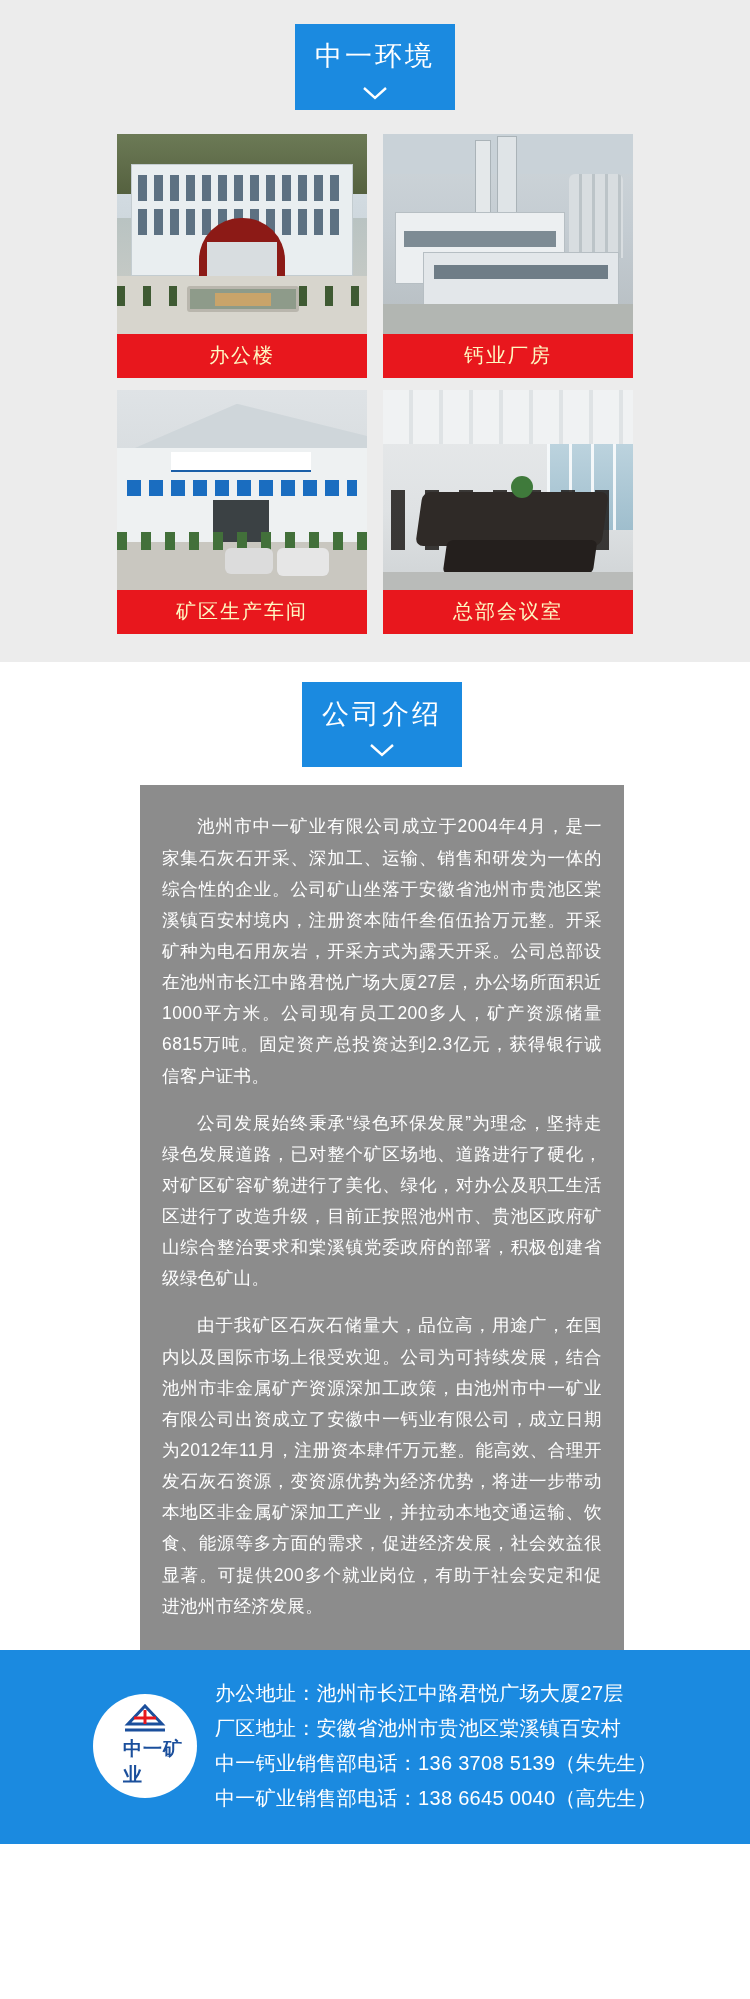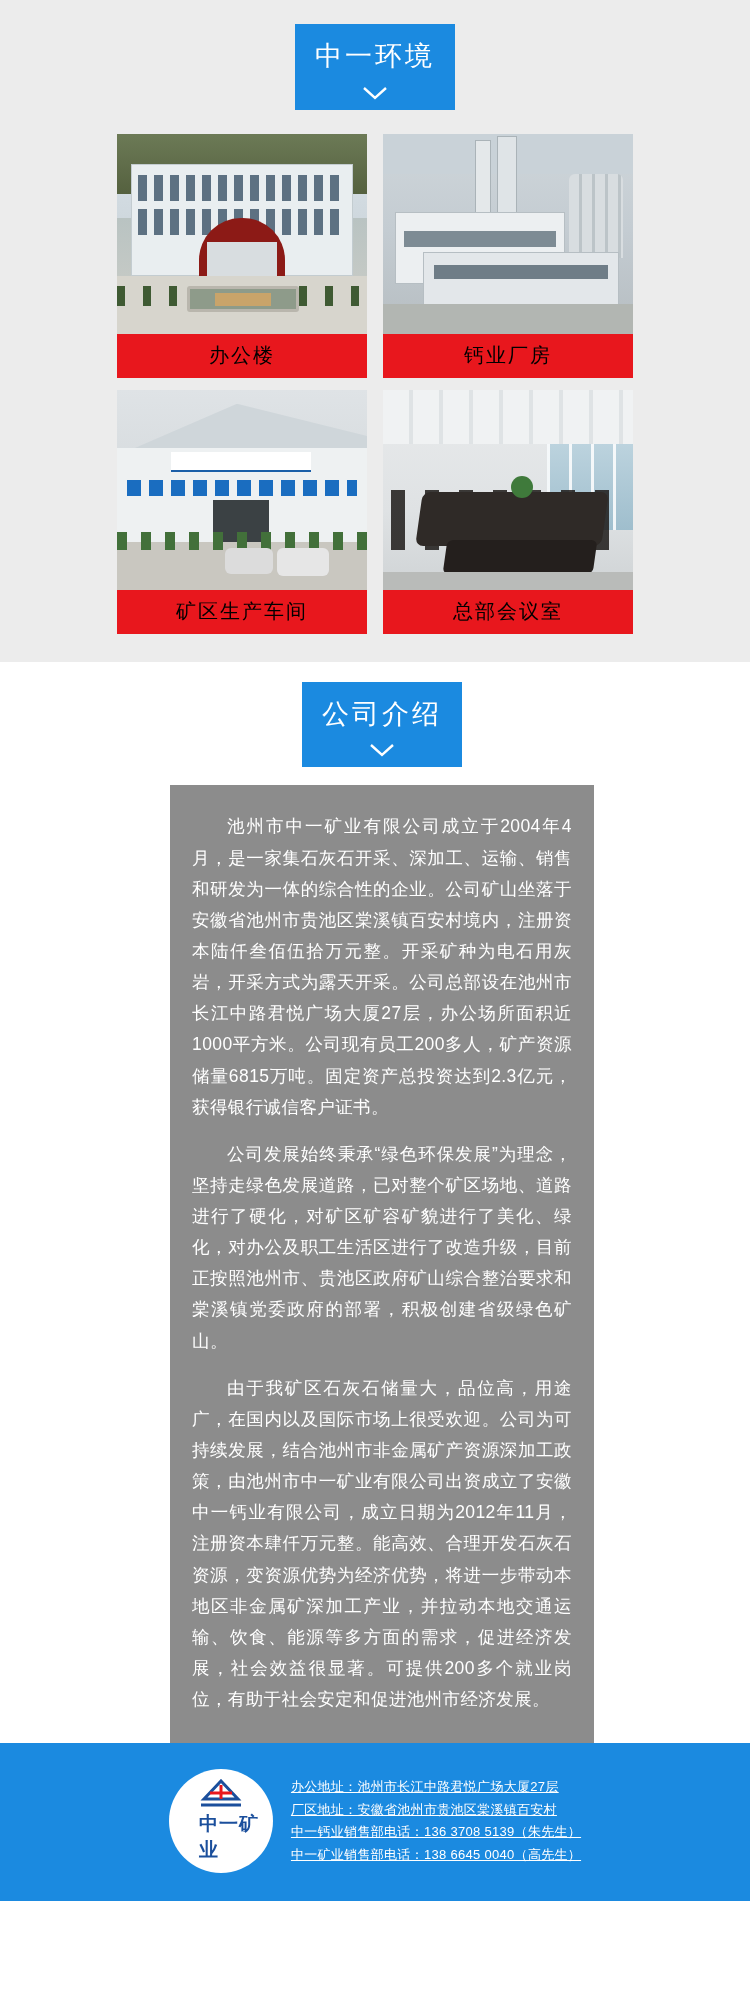--- a/index.html
+++ b/index.html
@@ -50,21 +50,21 @@
   }
   .card { width: 250px; }
   .photo {
     width: 250px;
     height: 200px;
     position: relative;
     overflow: hidden;
   }
   .caption {
     background: #e8171d;
-    color: #000000;
+    color: #fef9c3;
     text-align: center;
     font-size: 20px;
     letter-spacing: 2px;
     padding: 8px 0 9px 0;
   }
 
   
   .ph1 { background: linear-gradient(#d9e2e8 0%, #cfd8de 42%, #b9c3c2 42%, #cfcfc8 100%); }
   .ph1 .hill { position:absolute; top:0; left:0; width:100%; height:60px;
     background: linear-gradient(#6c7a56, #55613f); }
@@ -138,21 +138,21 @@
     background:#241f1d; border-radius:6px; transform: skewX(-8deg); }
   .ph4 .chairs { position:absolute; bottom:40px; left:8px; width:234px; height:60px;
     background: repeating-linear-gradient(90deg,#1d1a18 0 14px,transparent 14px 34px); opacity:.85;}
   .ph4 .plant { position:absolute; bottom:92px; left:128px; width:22px; height:22px;
     background:#3f7a3b; border-radius:50%; }
   .ph4 .floor { position:absolute; bottom:0; left:0; width:100%; height:18px; background:#b9bbb9; }
 
   
   .intro-section { background:#ffffff; padding: 14px 0 0 14px; }
   .intro-body {
-    width: 424px;
+    width: 484px;
     margin: 18px auto 0 auto;
     background: #8c8c8c;
     color: #ffffff;
     padding: 26px 22px 28px 22px;
   }
   .intro-body p {
     font-size: 17.5px;
     line-height: 1.78;
     text-indent: 2em;
     text-align: justify;
@@ -173,25 +173,24 @@
     width: 104px; height: 104px; border-radius: 50%;
     background: #ffffff;
     display: flex; flex-direction: column;
     align-items: center; justify-content: center;
     flex: none;
   }
   .logo-mark { width: 46px; height: 30px; }
   .logo-text { font-size: 19px; color:#1b4f9c; letter-spacing: 1px; margin-top: 2px; font-weight: bold; margin-left: 30px;}
   .contact { color: #ffffff; }
   .contact .line {
-    font-size: 13px;
+    font-size: 20px;
     line-height: 1.75;
     letter-spacing: .3px;
     white-space: nowrap;
-    text-decoration: underline;
   }
 </style>
 </head>
 <body>
 
 <div class="page">
 
   <section class="gallery-section">
     <div class="section-head">
       <div class="head-box">

